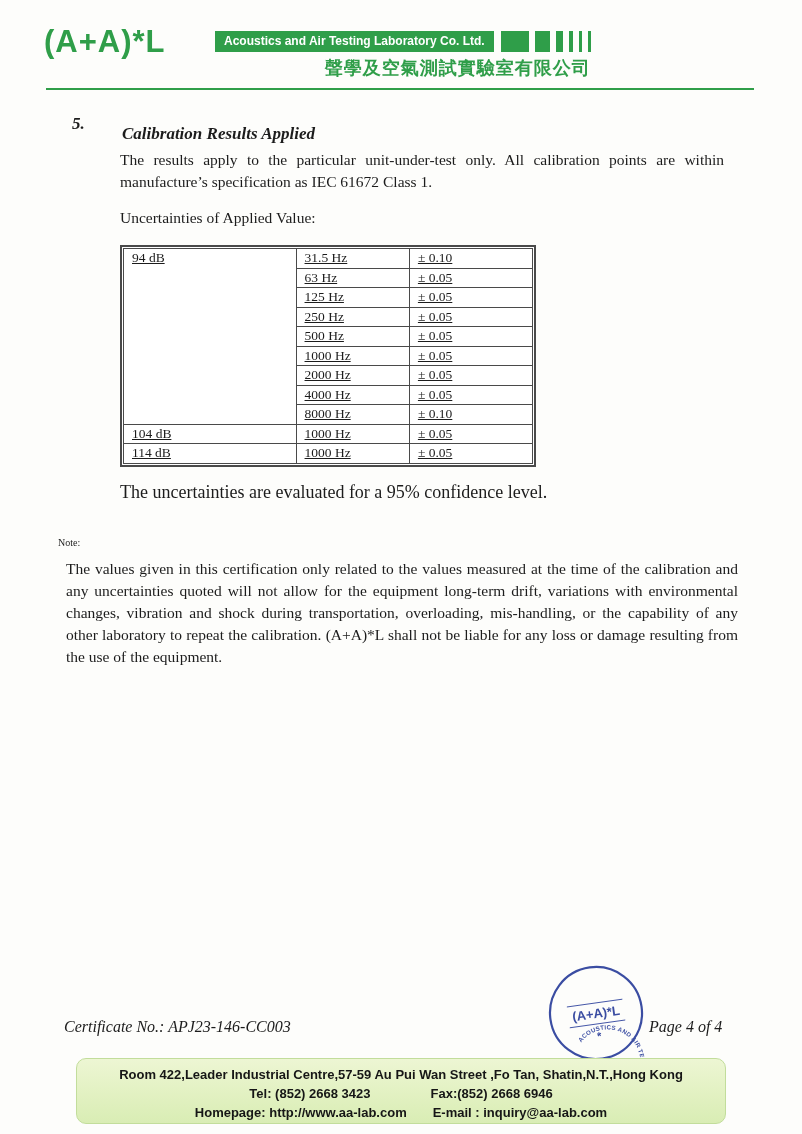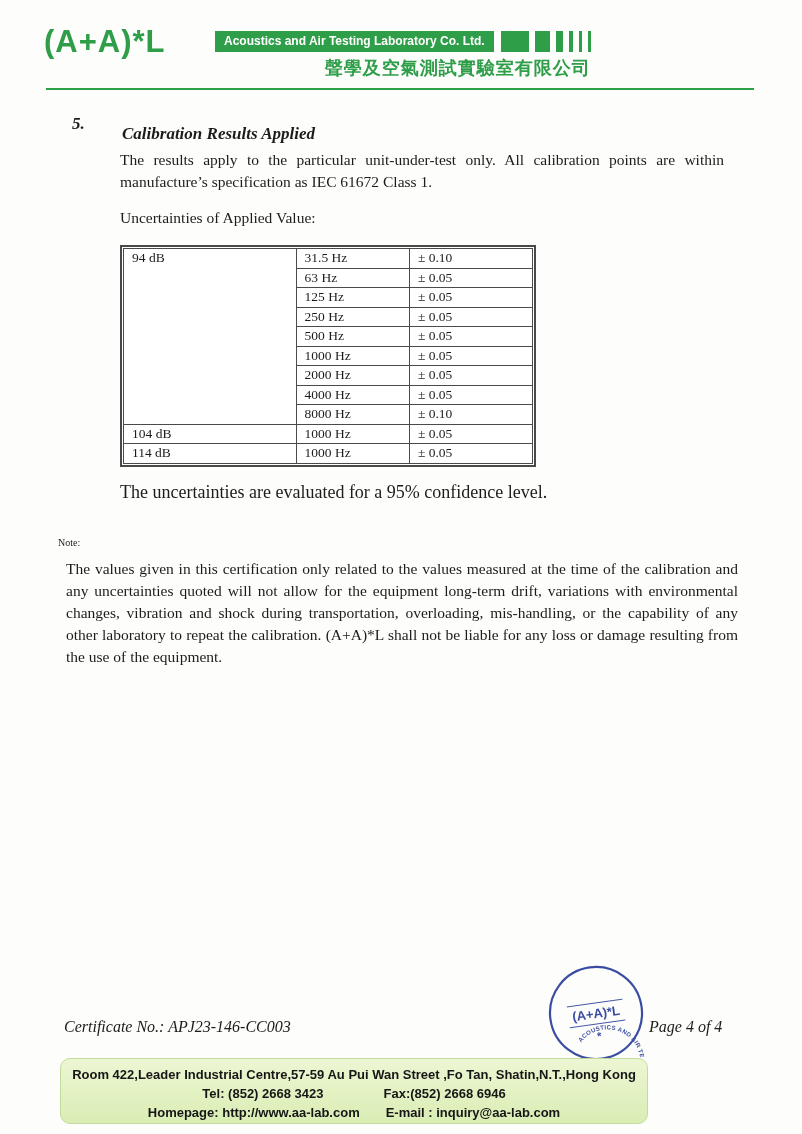--- a/index.html
+++ b/index.html
@@ -47,21 +47,21 @@
   .tbl-caption { position:absolute; left:120px; top:209px; font-size:15.5px; }
 
   
   .tbl-outer {
     position:absolute; left:120px; top:245px; width:416px;
     border:2px solid #4a4a4a; padding:1px; background:#fff;
   }
   .tbl-outer table { border-collapse:collapse; width:100%; }
   .tbl-outer td {
     border:1px solid #4a4a4a; font-size:13.5px; padding:1px 8px;
-    height:19.5px; font-family:"Liberation Serif", serif; white-space:nowrap;
+    height:19.5px; font-family:"Liberation Serif", serif; white-space:nowrap;text-decoration:underline;
   }
   td.lvl { width:174px; vertical-align:top; }
   td.frq { width:114px; }
   td.unc { width:124px; }
 
   .confidence { position:absolute; left:120px; top:482px; font-size:18px; }
 
   
   .note-label { position:absolute; left:58px; top:537px; font-size:10px; }
   .note-para {
@@ -75,21 +75,21 @@
 
   .stamp {
     position:absolute; left:546px; top:963px; width:100px; height:100px;
     color:var(--stamp-blue, #2b3f9b); opacity:.92; transform:rotate(-8deg);
   }
   .ring-text    { font-family:"Liberation Sans", sans-serif; font-size:6.1px; font-weight:bold; letter-spacing:.3px; fill:currentColor; }
   .stamp-center { font-family:"Liberation Sans", sans-serif; font-size:13px;  font-weight:bold; fill:currentColor; }
   .stamp-star   { font-family:"Liberation Sans", sans-serif; font-size:11px;  font-weight:bold; fill:currentColor; }
 
   .footer-box {
-    position:absolute; left:60px; top:1058px; width:588px; height:66px;
+    position:absolute; left:76px; top:1058px; width:650px; height:66px;
     background:linear-gradient(var(--footer-bg1, #edf6d3), var(--footer-bg2, #d9edb4));
     border:1px solid #c2dd9b; border-radius:10px;
     font-family:"Liberation Sans", sans-serif; font-weight:bold; font-size:13px;
     color:#161616; text-align:center; padding-top:6px;
   }
   .footer-line { line-height:19px; display:flex; justify-content:center; gap:60px; white-space:nowrap; }
   .footer-line.l3 { gap:26px; }
 </style>
 </head>
 <body>

